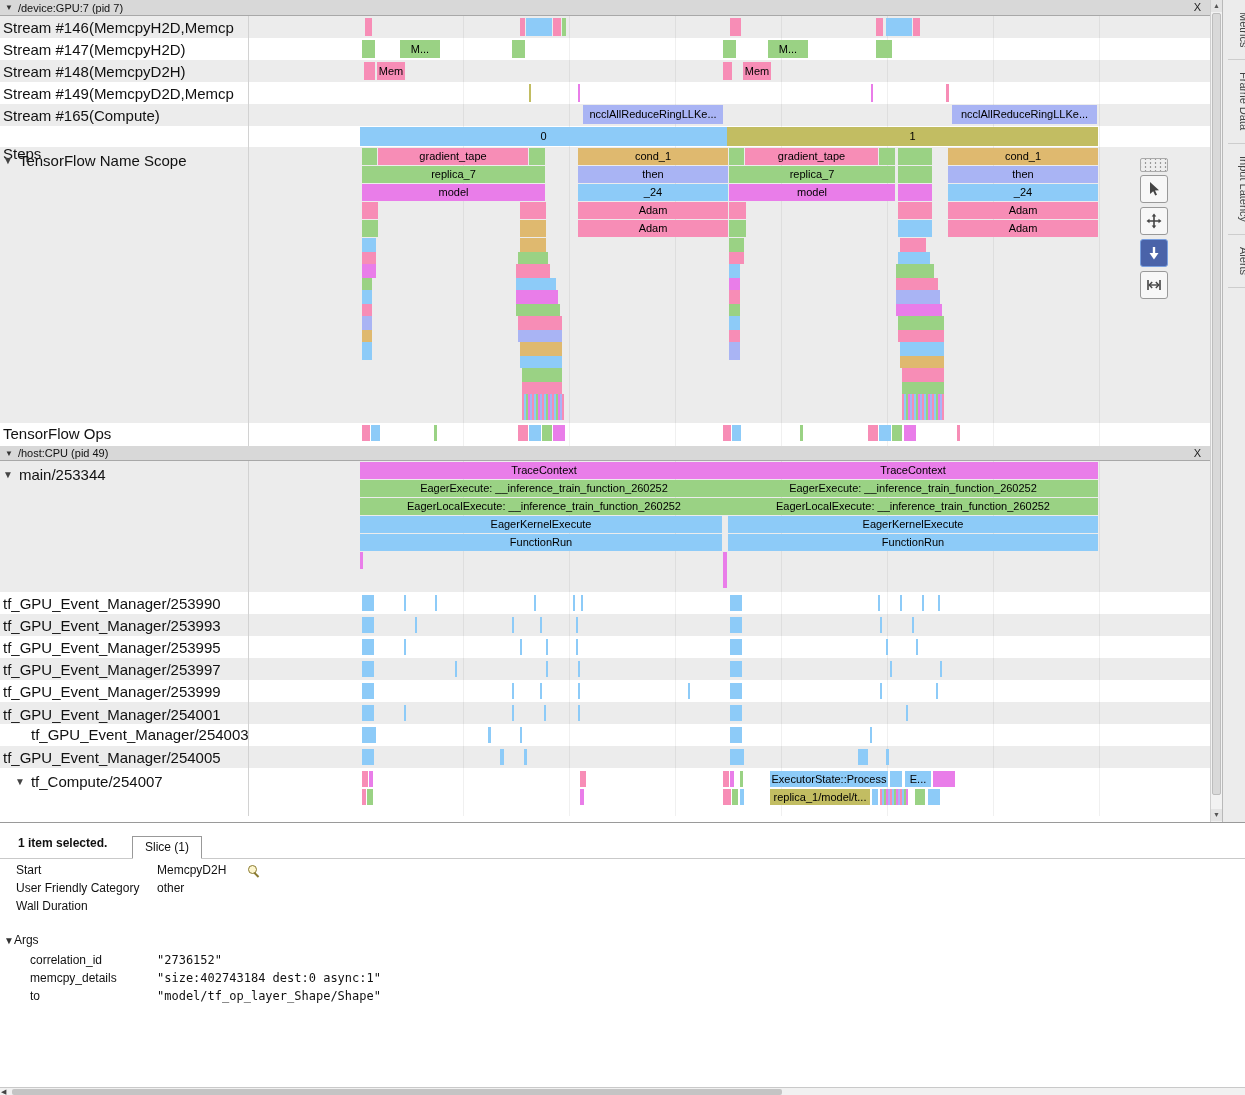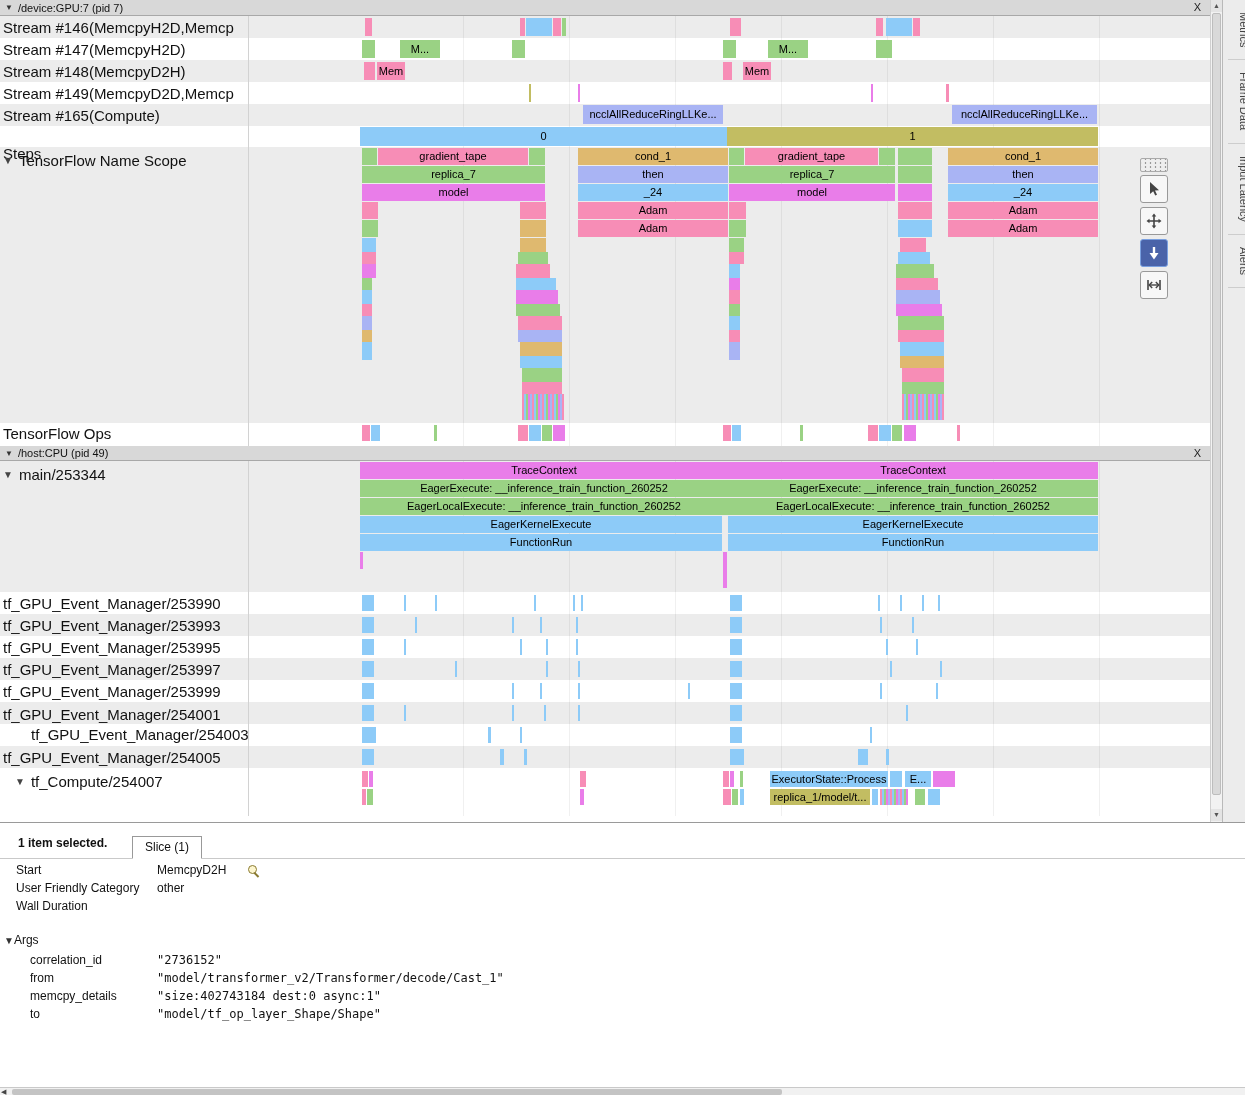--- a/index.html
+++ b/index.html
@@ -445,24 +445,20 @@
           <span class="fvalue"></span>
         </div>
       </div>
     <div id="args-title"><span class="tri">▼</span><span>Args</span></div>
     <div id="args-rows">
         <div class="arow">
           <span class="alabel">correlation_id</span>
           <span class="avalue">"2736152"</span>
         </div>
         <div class="arow">
-          <span class="alabel">from</span>
-          <span class="avalue">"model/transformer_v2/Transformer/decode/Cast_1"</span>
-        </div>
-        <div class="arow">
           <span class="alabel">memcpy_details</span>
           <span class="avalue">"size:402743184 dest:0 async:1"</span>
         </div>
         <div class="arow">
           <span class="alabel">to</span>
           <span class="avalue">"model/tf_op_layer_Shape/Shape"</span>
         </div>
       </div>
   </div>
 

